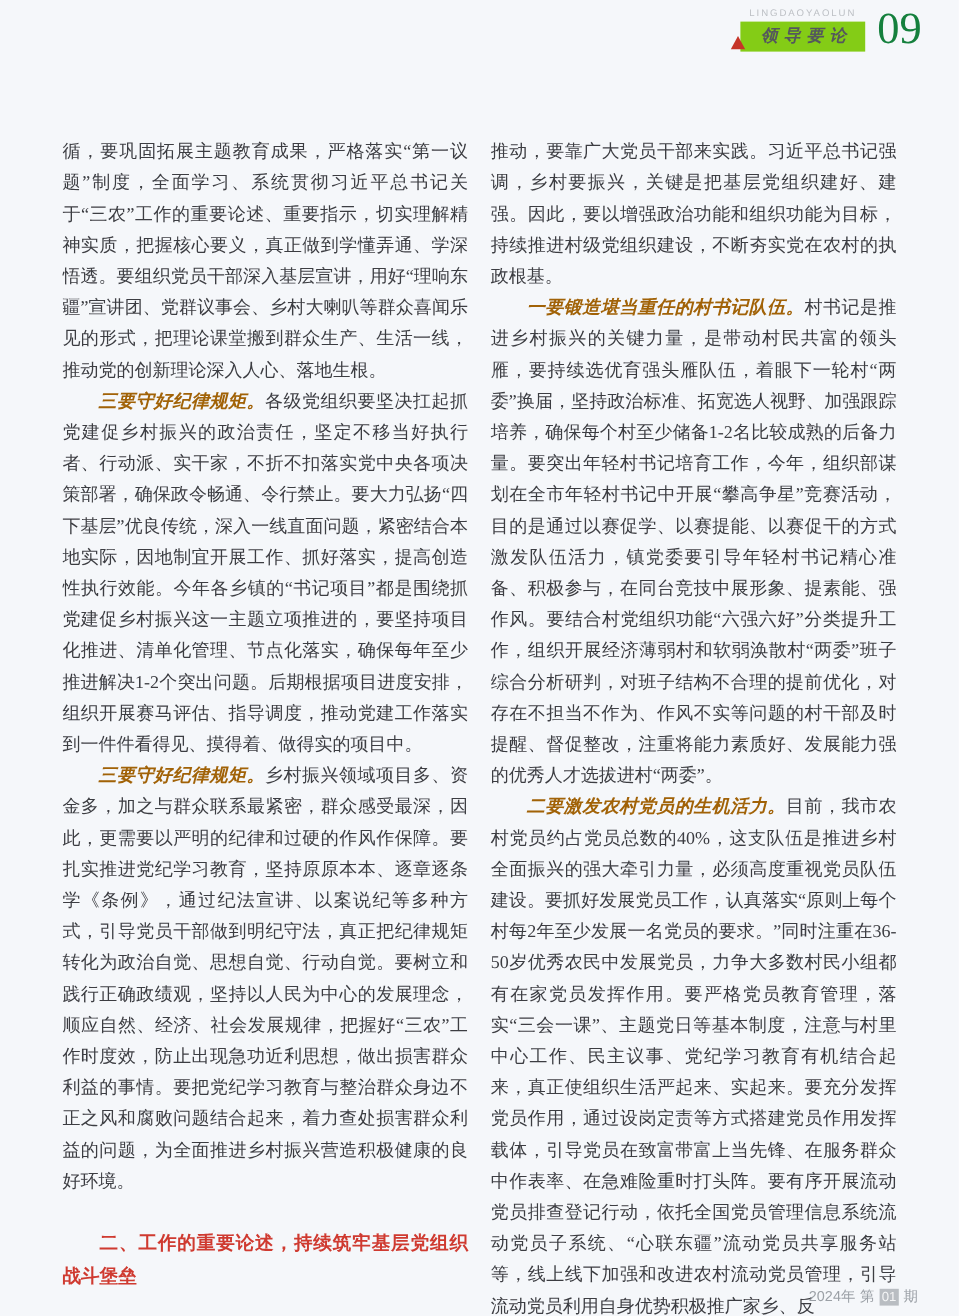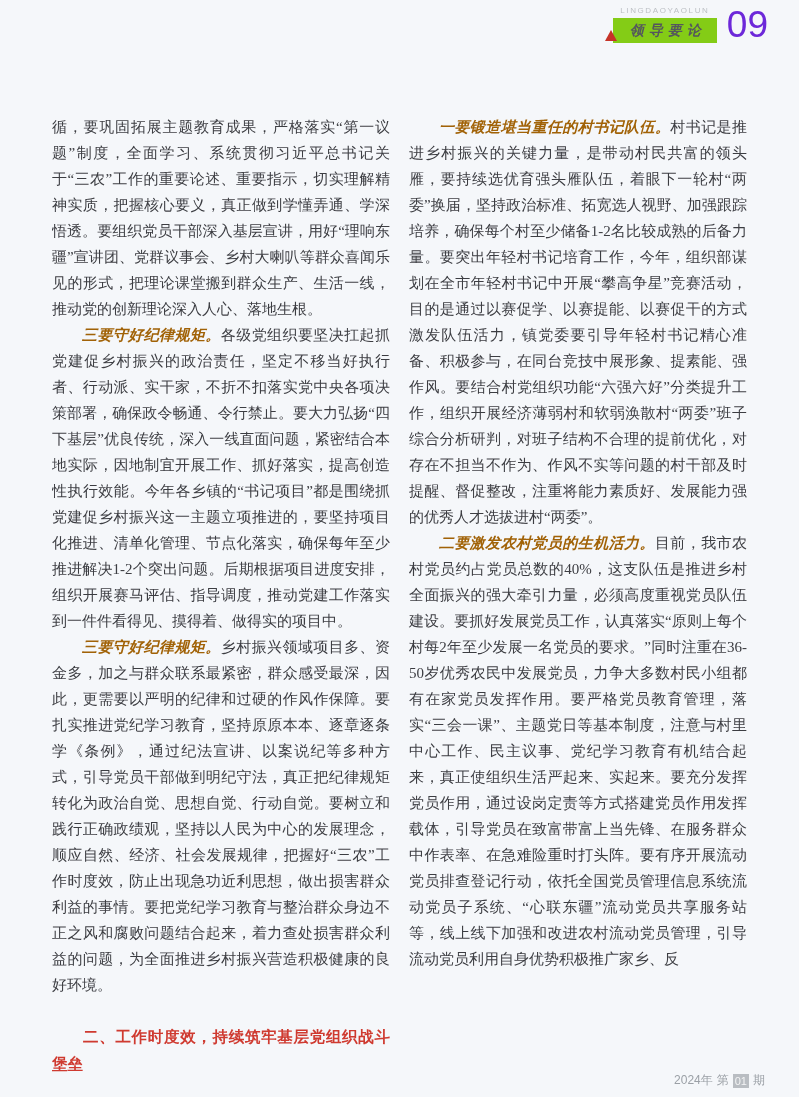--- a/index.html
+++ b/index.html
@@ -46,24 +46,24 @@
   .triangle-icon {
     position: absolute;
     left: -8px;
     bottom: 2px;
     width: 0; height: 0;
     border-left: 6px solid transparent;
     border-right: 6px solid transparent;
     border-bottom: 11px solid #c63428;
   }
   .page-num {
-    font-family: Liberation Sans, sans-serif;
+    font-family: Liberation Serif, serif;
     font-size: 37px;
     line-height: 0.95;
-    color: #6d28d9;
+    color: #15803d;
   }
 
   
   .columns {
     position: absolute;
     top: 84px;
     left: 52px;
     width: 695px;
     height: 992px;
     display: flex;
@@ -129,24 +129,25 @@
     </div>
     <div class="page-num">09</div>
   </div>
 
   <div class="columns">
 
     <section class="col">
       <p><span class="lead"></span><span>循，要巩固拓展主题教育成果，严格落实“第一议题”制度，全面学习、系统贯彻习近平总书记关于“三农”工作的重要论述、重要指示，切实理解精神实质，把握核心要义，真正做到学懂弄通、学深悟透。要组织党员干部深入基层宣讲，用好“理响东疆”宣讲团、党群议事会、乡村大喇叭等群众喜闻乐见的形式，把理论课堂搬到群众生产、生活一线，推动党的创新理论深入人心、落地生根。</span></p>
       <p class="indent"><span class="lead">三要守好纪律规矩。</span><span>各级党组织要坚决扛起抓党建促乡村振兴的政治责任，坚定不移当好执行者、行动派、实干家，不折不扣落实党中央各项决策部署，确保政令畅通、令行禁止。要大力弘扬“四下基层”优良传统，深入一线直面问题，紧密结合本地实际，因地制宜开展工作、抓好落实，提高创造性执行效能。今年各乡镇的“书记项目”都是围绕抓党建促乡村振兴这一主题立项推进的，要坚持项目化推进、清单化管理、节点化落实，确保每年至少推进解决1-2个突出问题。后期根据项目进度安排，组织开展赛马评估、指导调度，推动党建工作落实到一件件看得见、摸得着、做得实的项目中。</span></p>
       <p class="indent"><span class="lead">三要守好纪律规矩。</span><span>乡村振兴领域项目多、资金多，加之与群众联系最紧密，群众感受最深，因此，更需要以严明的纪律和过硬的作风作保障。要扎实推进党纪学习教育，坚持原原本本、逐章逐条学《条例》，通过纪法宣讲、以案说纪等多种方式，引导党员干部做到明纪守法，真正把纪律规矩转化为政治自觉、思想自觉、行动自觉。要树立和践行正确政绩观，坚持以人民为中心的发展理念，顺应自然、经济、社会发展规律，把握好“三农”工作时度效，防止出现急功近利思想，做出损害群众利益的事情。要把党纪学习教育与整治群众身边不正之风和腐败问题结合起来，着力查处损害群众利益的问题，为全面推进乡村振兴营造积极健康的良好环境。</span></p>
-      <h2 class="section">二、工作时度效，持续筑牢基层党组织战斗堡垒</h2>
+      <h2 class="section">二、工作的重要论述，持续筑牢基层党组织战斗堡垒</h2>
     </section>
 
     <section class="col">
+      <p><span class="lead"></span><span>推动，要靠广大党员干部来实践。习近平总书记强调，乡村要振兴，关键是把基层党组织建好、建强。因此，要以增强政治功能和组织功能为目标，持续推进村级党组织建设，不断夯实党在农村的执政根基。</span></p>
       <p class="indent"><span class="lead">一要锻造堪当重任的村书记队伍。</span><span>村书记是推进乡村振兴的关键力量，是带动村民共富的领头雁，要持续选优育强头雁队伍，着眼下一轮村“两委”换届，坚持政治标准、拓宽选人视野、加强跟踪培养，确保每个村至少储备1-2名比较成熟的后备力量。要突出年轻村书记培育工作，今年，组织部谋划在全市年轻村书记中开展“攀高争星”竞赛活动，目的是通过以赛促学、以赛提能、以赛促干的方式激发队伍活力，镇党委要引导年轻村书记精心准备、积极参与，在同台竞技中展形象、提素能、强作风。要结合村党组织功能“六强六好”分类提升工作，组织开展经济薄弱村和软弱涣散村“两委”班子综合分析研判，对班子结构不合理的提前优化，对存在不担当不作为、作风不实等问题的村干部及时提醒、督促整改，注重将能力素质好、发展能力强的优秀人才选拔进村“两委”。</span></p>
       <p class="indent"><span class="lead">二要激发农村党员的生机活力。</span><span>目前，我市农村党员约占党员总数的40%，这支队伍是推进乡村全面振兴的强大牵引力量，必须高度重视党员队伍建设。要抓好发展党员工作，认真落实“原则上每个村每2年至少发展一名党员的要求。”同时注重在36-50岁优秀农民中发展党员，力争大多数村民小组都有在家党员发挥作用。要严格党员教育管理，落实“三会一课”、主题党日等基本制度，注意与村里中心工作、民主议事、党纪学习教育有机结合起来，真正使组织生活严起来、实起来。要充分发挥党员作用，通过设岗定责等方式搭建党员作用发挥载体，引导党员在致富带富上当先锋、在服务群众中作表率、在急难险重时打头阵。要有序开展流动党员排查登记行动，依托全国党员管理信息系统流动党员子系统、“心联东疆”流动党员共享服务站等，线上线下加强和改进农村流动党员管理，引导流动党员利用自身优势积极推广家乡、反</span></p>
     </section>
 
   </div>
 
   <div class="footer">
     <span>2024年</span>
     <span>第</span>
     <span class="issue-badge">01</span>

